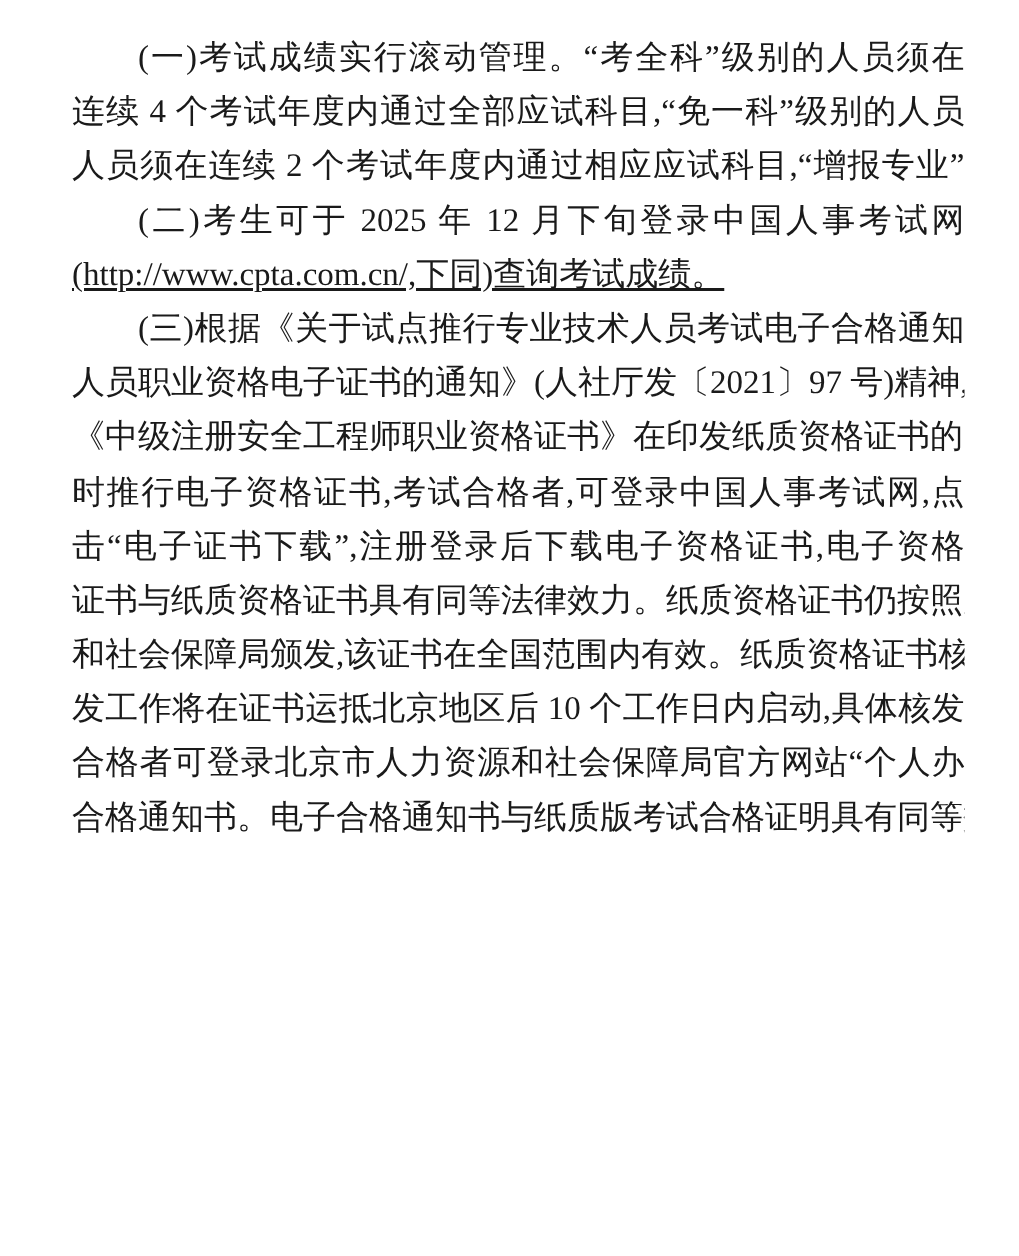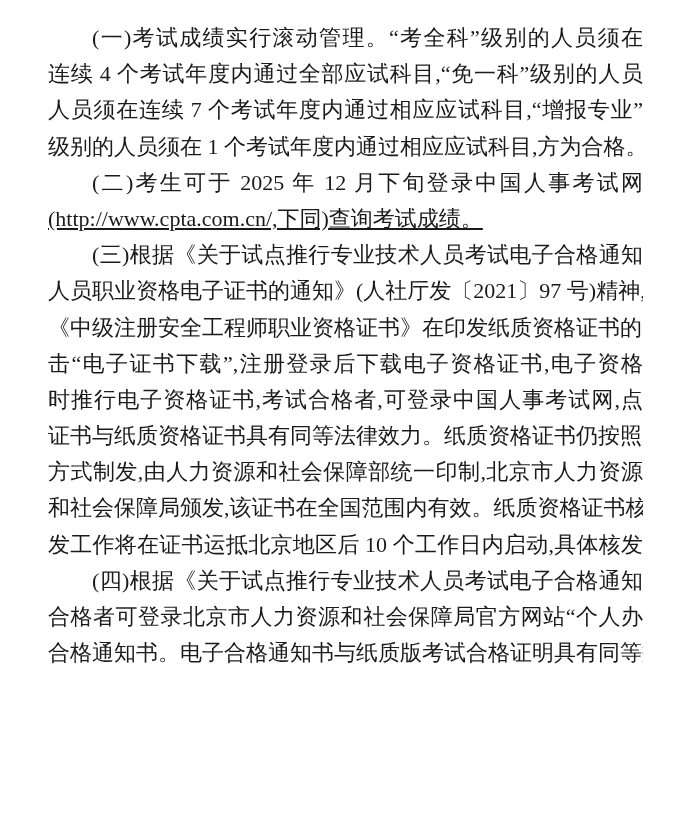--- a/index.html
+++ b/index.html
@@ -40,40 +40,37 @@
   }
 </style>
 </head>
 <body>
 
 <div class="page">
 
   <div class="paragraph">
     <div class="line indent">(一)考试成绩实行滚动管理。“考全科”级别的人员须在</div>
     <div class="line">连续 4 个考试年度内通过全部应试科目,“免一科”级别的人员</div>
-    <div class="line">人员须在连续 7 个考试年度内通过相应应试科目,“增报专业”</div>
-    <div class="line">级别的人员须在 1 个考试年度内通过相应应试科目,方为合格。</div>
+    <div class="line">人员须在连续 2 个考试年度内通过相应应试科目,“增报专业”</div>
   </div>
 
   <div class="paragraph">
     <div class="line indent">(二)考生可于 2025 年 12 月下旬登录中国人事考试网</div>
     <div class="line short">(http://www.cpta.com.cn/,下同)查询考试成绩。</div>
   </div>
 
   <div class="paragraph">
     <div class="line indent">(三)根据《关于试点推行专业技术人员考试电子合格通知</div>
     <div class="line">人员职业资格电子证书的通知》(人社厅发〔2021〕97 号)精神,</div>
     <div class="line">《中级注册安全工程师职业资格证书》在印发纸质资格证书的同</div>
+    <div class="line">时推行电子资格证书,考试合格者,可登录中国人事考试网,点</div>
     <div class="line">击“电子证书下载”,注册登录后下载电子资格证书,电子资格</div>
-    <div class="line">时推行电子资格证书,考试合格者,可登录中国人事考试网,点</div>
     <div class="line">证书与纸质资格证书具有同等法律效力。纸质资格证书仍按照原</div>
-    <div class="line">方式制发,由人力资源和社会保障部统一印制,北京市人力资源</div>
     <div class="line">和社会保障局颁发,该证书在全国范围内有效。纸质资格证书核</div>
     <div class="line">发工作将在证书运抵北京地区后 10 个工作日内启动,具体核发</div>
   </div>
 
   <div class="paragraph">
-    <div class="line indent">(四)根据《关于试点推行专业技术人员考试电子合格通知</div>
     <div class="line">合格者可登录北京市人力资源和社会保障局官方网站“个人办</div>
     <div class="line">合格通知书。电子合格通知书与纸质版考试合格证明具有同等效</div>
   </div>
 
 </div>
 
 </body></html>

